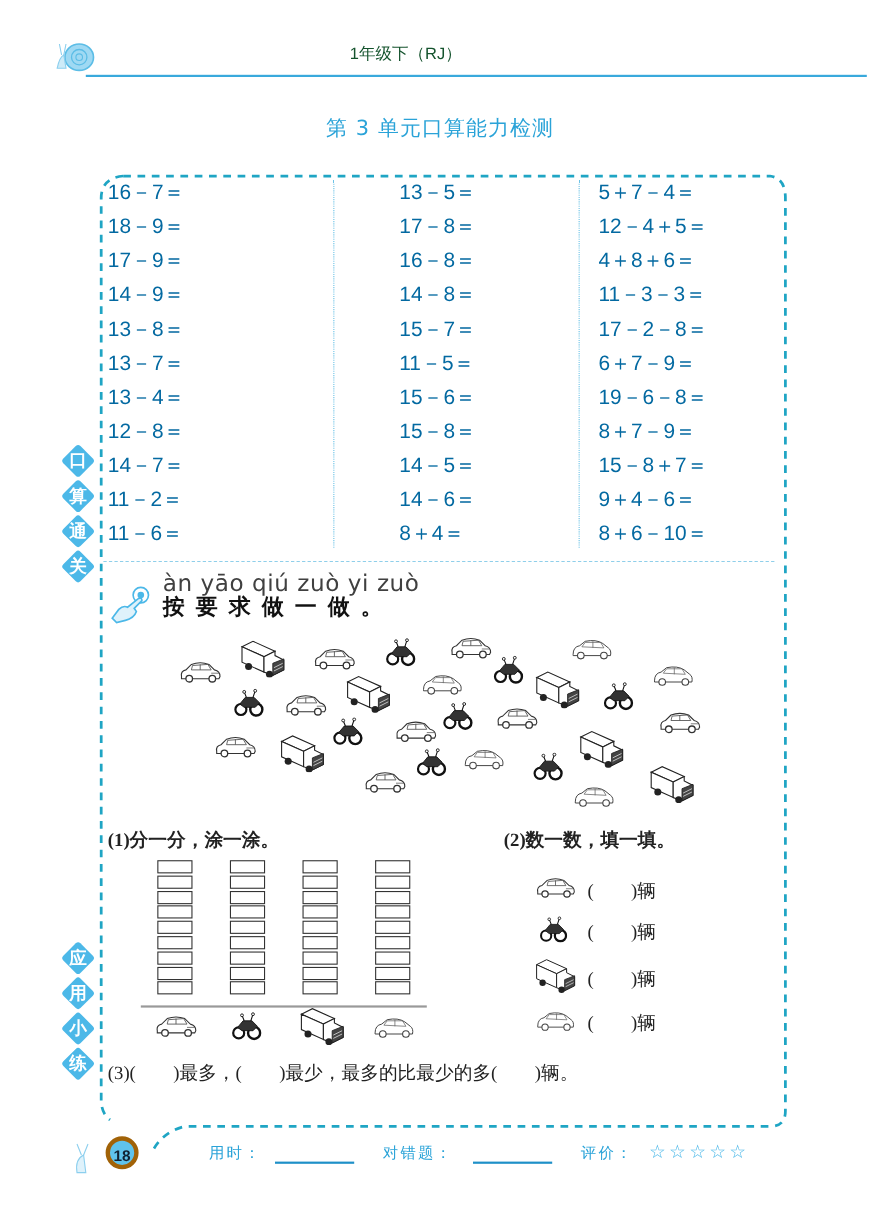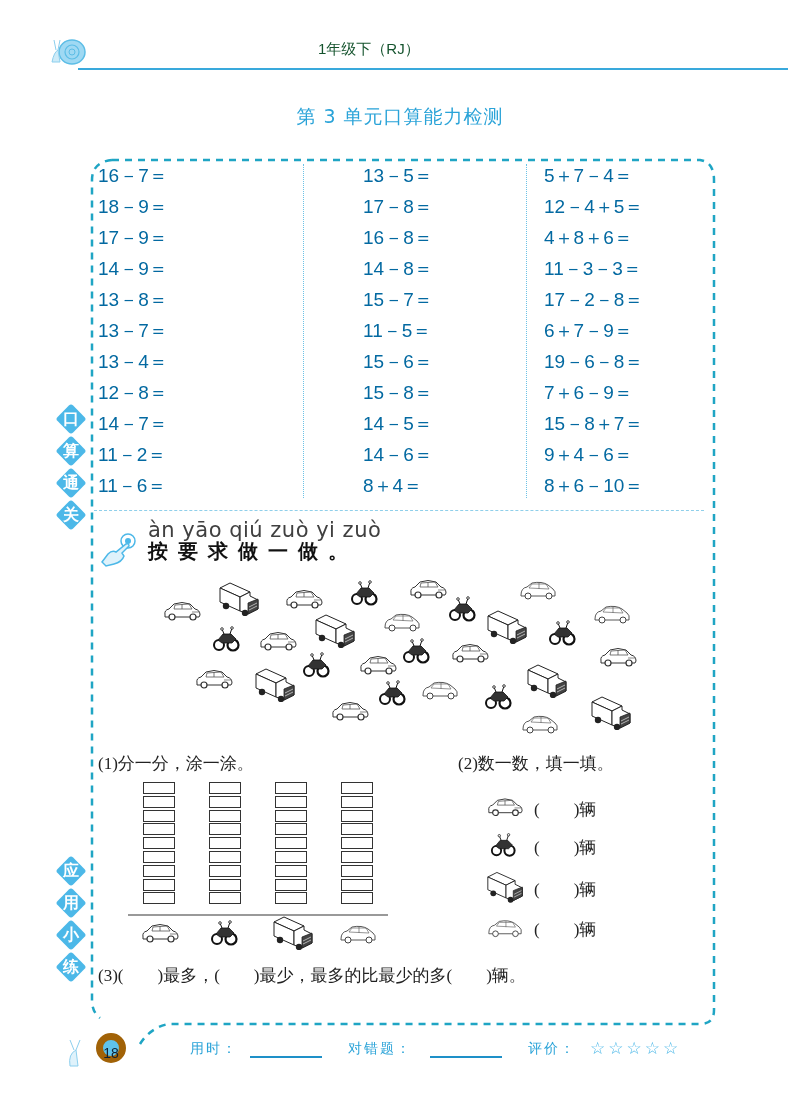--- a/index.html
+++ b/index.html
@@ -31,33 +31,33 @@
   .col-sep { position: absolute; top: 164px; height: 334px; width: 0; border-left: 1.5px dotted #6cc2e6; }
   .section-divider { position: absolute; left: 94px; top: 510px; width: 610px; border-top: 1.5px dashed #8fcfea; }
 
   
   .task-icon { position: absolute; left: 98px; top: 532px; width: 40px; height: 36px; }
   .pinyin { position: absolute; left: 148px; top: 518px; font-size: 21px; color: #404040; font-family: "DejaVu Sans", sans-serif; letter-spacing: 0.5px; }
   .instruction { position: absolute; left: 148px; top: 538px; font-size: 20px; font-weight: bold; color: #111; letter-spacing: 10px; }
 
   .vehicle { position: absolute; }
 
-  .q-label { position: absolute; font-size: 17px; color: #222; font-family: "Liberation Serif", serif; }
+  .q-label { position: absolute; font-size: 17px; color: #222; font-family: "Liberation Serif", serif; font-weight: bold; }
 
   .bar-col { position: absolute; top: 782px; width: 32px; }
   .bar-cell { width: 32px; height: 12px; border: 1.5px solid #333; margin-bottom: 1.8px; background: #fff; }
   .baseline { position: absolute; left: 128px; top: 914px; width: 260px; height: 2px; background: #999; }
 
   .count-row { position: absolute; left: 486px; height: 30px; }
   .count-row .paren { position: absolute; top: 4px; font-size: 17px; font-family: "Liberation Serif", serif; color: #222; white-space: pre; }
 
   .q3 { position: absolute; left: 98px; top: 964px; font-size: 17px; font-family: "Liberation Serif", serif; color: #222; white-space: pre; }
 
   
-  .page-number { position: absolute; left: 96px; top: 1033px; width: 30px; height: 30px; border-radius: 50%; background: #5fc3ec; border: 7px solid #a16207; color: #123; font-size: 14px; text-align: center; line-height: 26px; font-family: "Liberation Sans", sans-serif; }
+  .page-number { position: absolute; left: 96px; top: 1033px; width: 30px; height: 30px; border-radius: 50%; background: #5fc3ec; border: 4px solid #a16207; color: #123; font-size: 14px; text-align: center; line-height: 26px; font-family: "Liberation Sans", sans-serif; font-weight: bold; }
   .footer-label { position: absolute; top: 1040px; font-size: 14px; color: #2aa3d8; letter-spacing: 2px; }
   .footer-blank { position: absolute; top: 1056px; height: 2px; width: 72px; background: #1e90c8; }
   .stars { position: absolute; top: 1038px; left: 590px; font-size: 17px; color: #4cb8e8; letter-spacing: 3px; }
 </style>
 </head>
 <body>
 
 <svg width="0" height="0" style="position:absolute">
   <defs>
     <symbol id="sym-sedan" viewBox="0 0 40 22">
@@ -182,21 +182,21 @@
 </div>
 <div class="col-sep" style="left:526px;"></div>
 <div class="calc-col" style="left:544px;">
   <div class="calc-item">5＋7－4＝</div>
   <div class="calc-item">12－4＋5＝</div>
   <div class="calc-item">4＋8＋6＝</div>
   <div class="calc-item">11－3－3＝</div>
   <div class="calc-item">17－2－8＝</div>
   <div class="calc-item">6＋7－9＝</div>
   <div class="calc-item">19－6－8＝</div>
-  <div class="calc-item">7＋6－9＝</div>
+  <div class="calc-item">8＋7－9＝</div>
   <div class="calc-item">15－8＋7＝</div>
   <div class="calc-item">9＋4－6＝</div>
   <div class="calc-item">8＋6－10＝</div>
 </div>
 
 <div class="section-divider"></div>
 
 <svg class="task-icon" viewBox="0 0 40 36">
   <circle cx="30" cy="9" r="7" fill="none" stroke="#4cb8e8" stroke-width="1.5"></circle>
   <circle cx="30" cy="9" r="3" fill="#4cb8e8"></circle>

